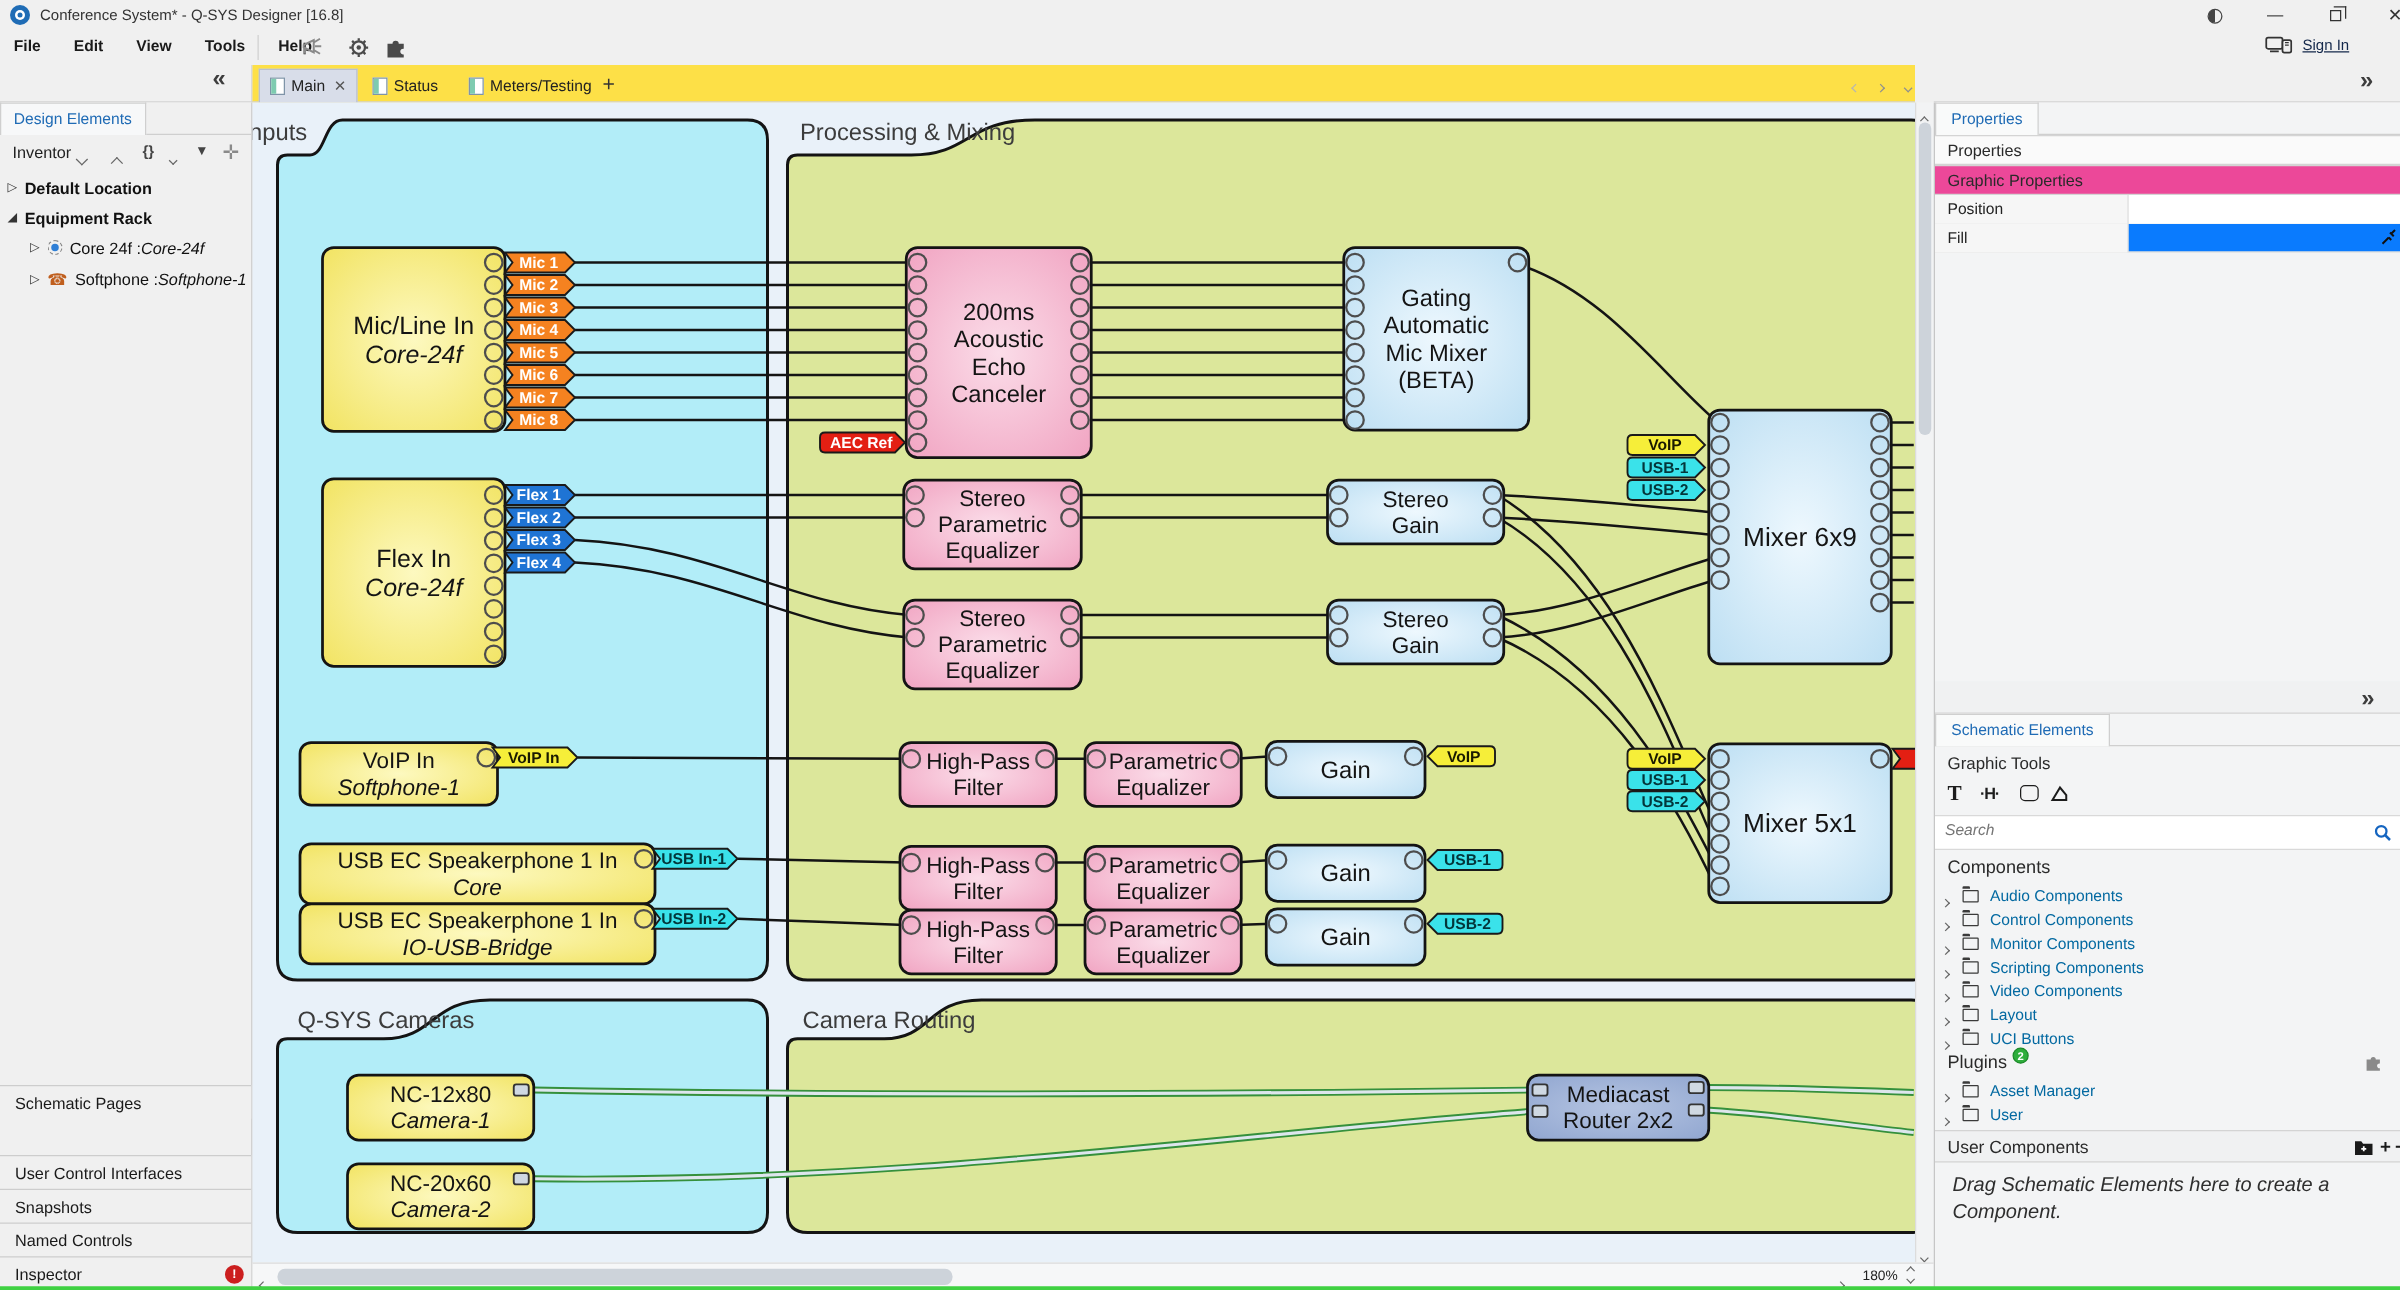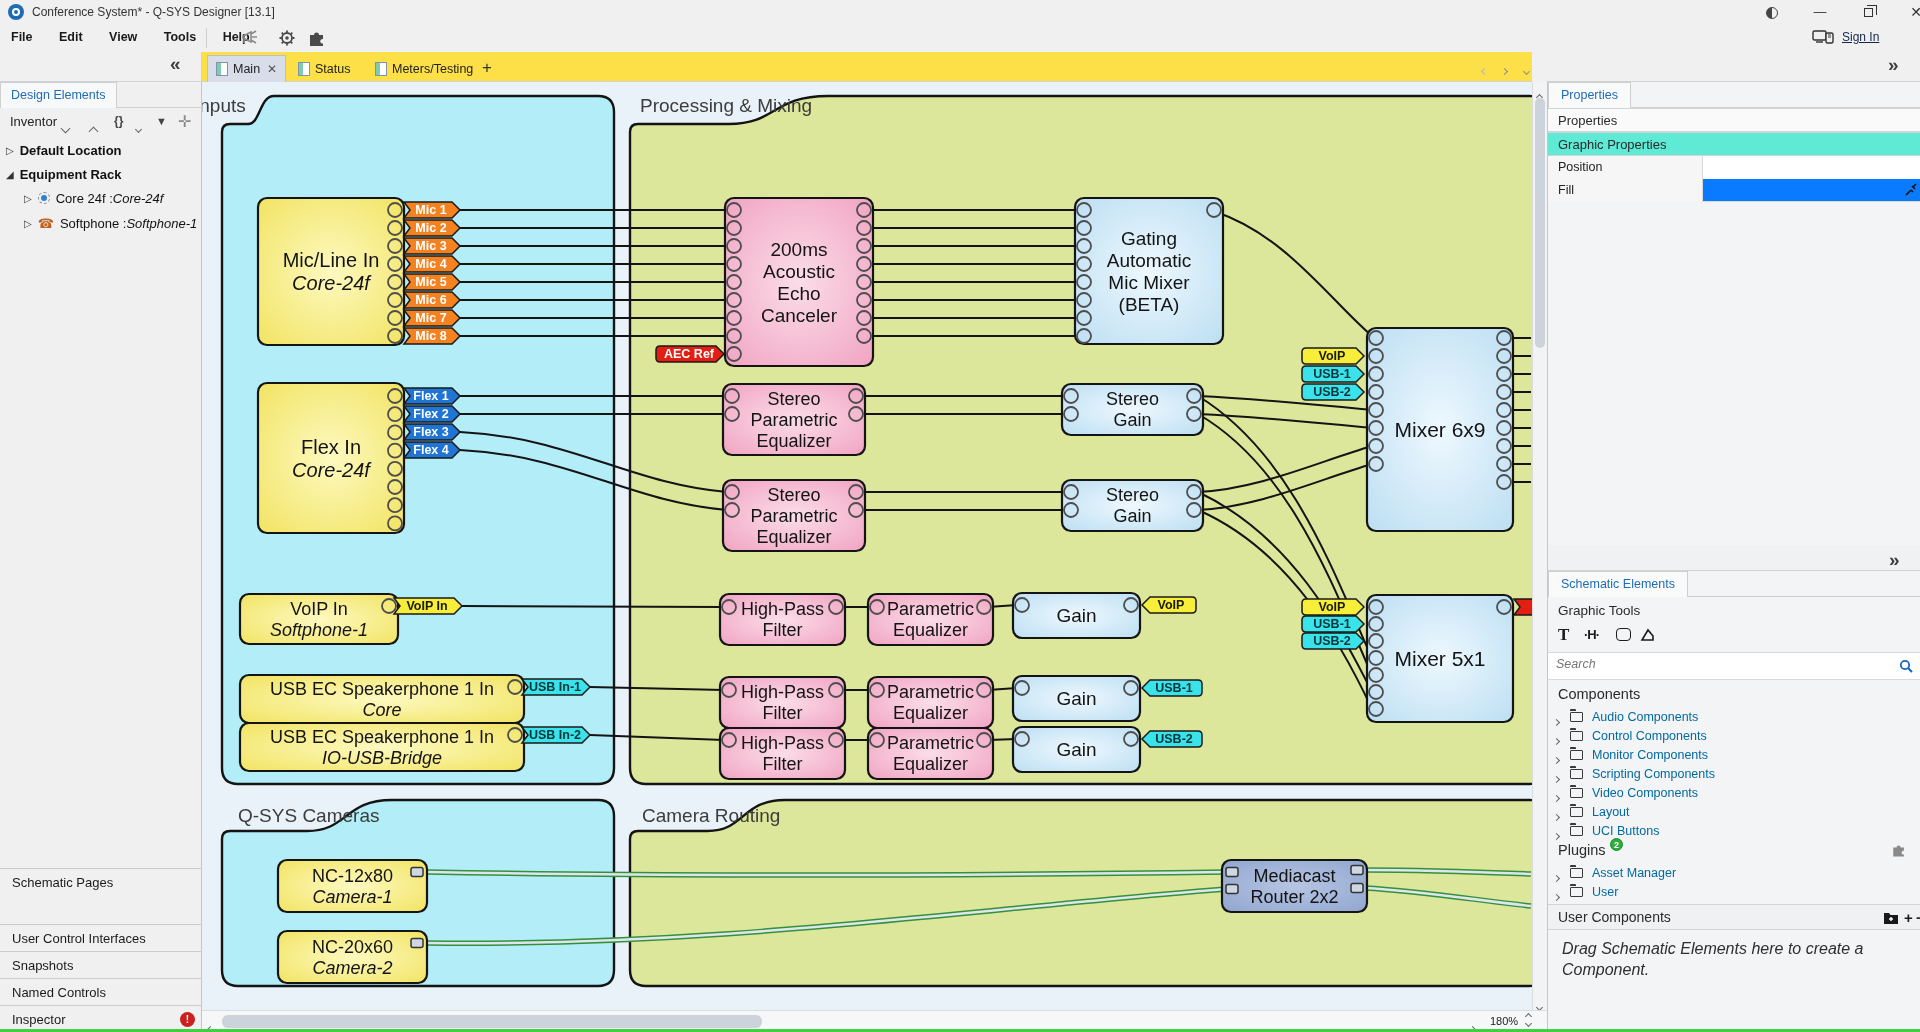--- a/index.html
+++ b/index.html
@@ -103,21 +103,21 @@
   #hint-text { position:absolute; left:14px; width:340px; font-size:16px; font-style:italic; color:#2e2e2e; line-height:21px; }
   #green-bottom { left:0; top:1029px; width:1920px; height:3px; background:#3fd142; }
 </style>
 </head>
 <body>
 
 <div id="root">
 
   <div class="abs" id="titlebar">
     <div class="abs" id="app-logo"></div>
-    <div class="abs" id="title-text">Conference System* - Q-SYS Designer [13.1]</div>
+    <div class="abs" id="title-text">Conference System* - Q-SYS Designer [16.8]</div>
     <div class="abs winbtn" id="btn-theme"><span id="theme-circle"></span></div>
     <div class="abs winbtn" id="btn-min">—</div>
     <div class="abs winbtn" id="btn-max"><span id="max-sq"></span></div>
     <div class="abs winbtn" id="btn-close">✕</div>
   </div>
 
   <div class="abs" id="menubar">
     <span class="menu-item">File</span>
     <span class="menu-item">Edit</span>
     <span class="menu-item">View</span>
@@ -665,21 +665,21 @@
         <span class="tiny-ch" style="transform:rotate(225deg)"></span>
         <span class="tiny-ch" style="transform:rotate(45deg)"></span>
       </span>
   </div>
 
   <div class="abs" id="right-panel">
     <div style="position:absolute; left:0; top:0; width:373px; height:26px; border-bottom:1px solid #cfcfcf">
       <span class="rp-tab">Properties</span>
     </div>
     <div class="rp-hdr-row" style="top:26px">Properties</div>
-    <div class="rp-hdr-row" style="top:50px; background:#5eead4">Graphic Properties</div>
+    <div class="rp-hdr-row" style="top:50px; background:#ec4899">Graphic Properties</div>
     <div class="prop-row" style="top:97px">
       <div class="prop-label">Fill</div>
       <div id="fill-swatch" style="background: rgb(10, 123, 254);">
         <svg width="14" height="14" viewBox="0 0 14 14" style="position:absolute; right:3px; top:4px">
           <path d="M2,12 L7,7 M7,7 L9,9 M9,4 L12,1 M8,3 L11,6" stroke="#111" stroke-width="1.6" fill="none"></path>
         </svg>
       </div>
     </div>
     <div class="prop-row" style="top:74px">
       <div class="prop-label">Position</div>

